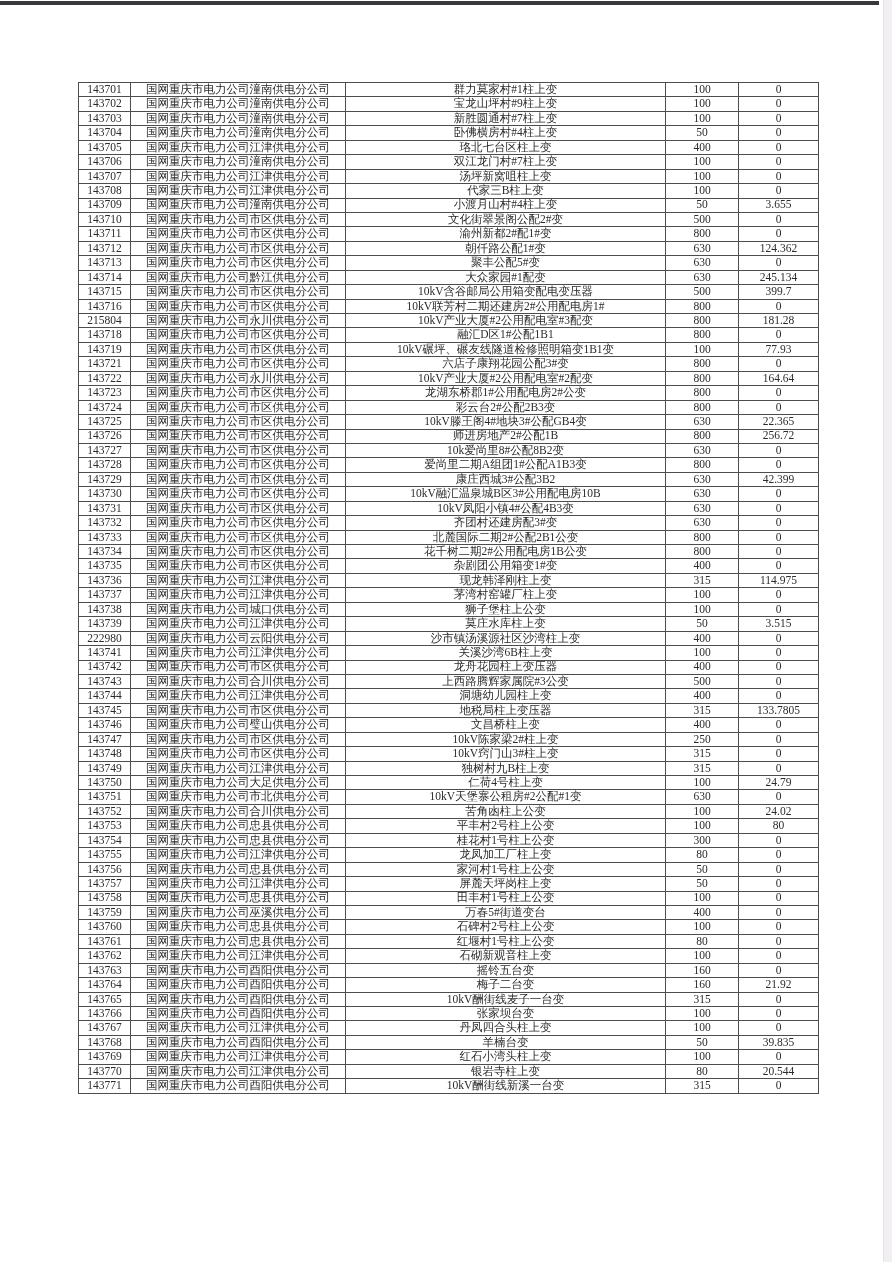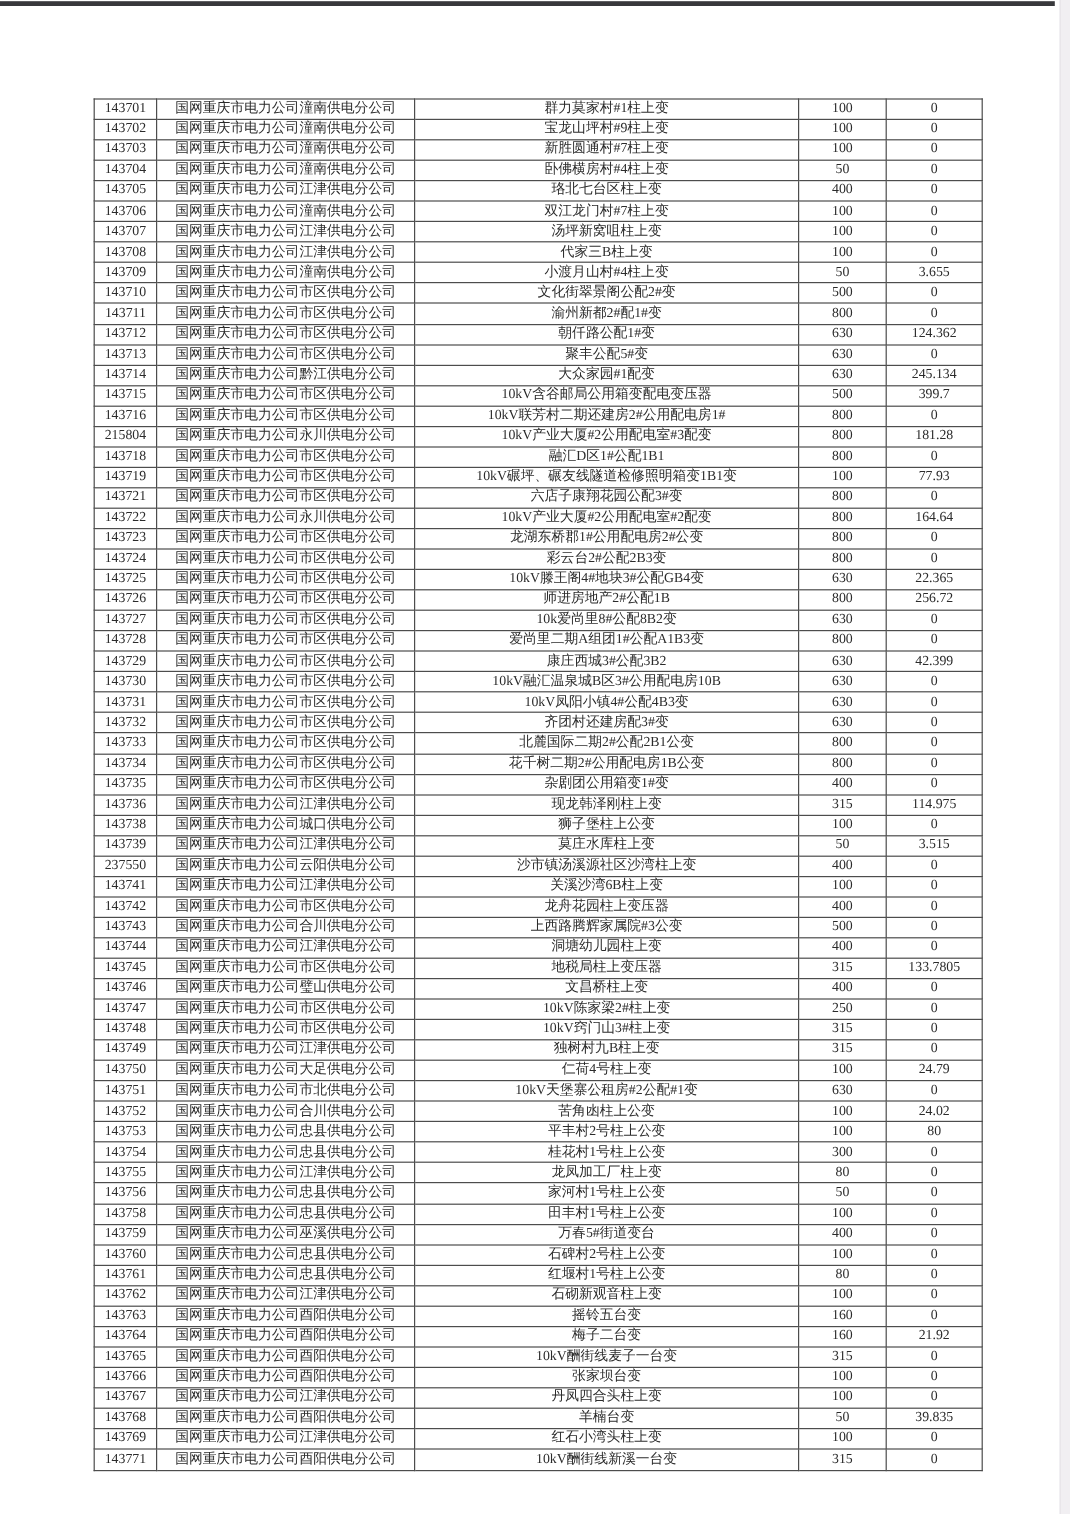--- a/index.html
+++ b/index.html
@@ -30,21 +30,21 @@
     width: 8px;
     height: 1262px;
     background: #f1eff2;
     border-left: 1px solid #e7e4e8;
   }
   table.data-grid {
     position: absolute;
     left: 78px;
     top: 82px;
     width: 740px;
-    height: 1144px;
+    height: 1012px;
     border-collapse: collapse;
     table-layout: fixed;
   }
   table.data-grid td {
     border: 1px solid #4d4d4d;
     padding: 0 2px;
     font-size: 11.5px;
     line-height: 1;
     color: #2b2b2b;
     text-align: center;
@@ -313,35 +313,42 @@
           <td>0</td>
         </tr>
         <tr>
           <td>143736</td>
           <td>国网重庆市电力公司江津供电分公司</td>
           <td>现龙韩泽刚柱上变</td>
           <td>315</td>
           <td>114.975</td>
         </tr>
         <tr>
+          <td>143737</td>
+          <td>国网重庆市电力公司江津供电分公司</td>
+          <td>茅湾村窑罐厂柱上变</td>
+          <td>100</td>
+          <td>0</td>
+        </tr>
+        <tr>
           <td>143738</td>
           <td>国网重庆市电力公司城口供电分公司</td>
           <td>狮子堡柱上公变</td>
           <td>100</td>
           <td>0</td>
         </tr>
         <tr>
           <td>143739</td>
           <td>国网重庆市电力公司江津供电分公司</td>
           <td>莫庄水库柱上变</td>
           <td>50</td>
           <td>3.515</td>
         </tr>
         <tr>
-          <td>237550</td>
+          <td>222980</td>
           <td>国网重庆市电力公司云阳供电分公司</td>
           <td>沙市镇汤溪源社区沙湾柱上变</td>
           <td>400</td>
           <td>0</td>
         </tr>
         <tr>
           <td>143741</td>
           <td>国网重庆市电力公司江津供电分公司</td>
           <td>关溪沙湾6B柱上变</td>
           <td>100</td>
@@ -442,20 +449,27 @@
           <td>143755</td>
           <td>国网重庆市电力公司江津供电分公司</td>
           <td>龙凤加工厂柱上变</td>
           <td>80</td>
           <td>0</td>
         </tr>
         <tr>
           <td>143756</td>
           <td>国网重庆市电力公司忠县供电分公司</td>
           <td>家河村1号柱上公变</td>
+          <td>50</td>
+          <td>0</td>
+        </tr>
+        <tr>
+          <td>143757</td>
+          <td>国网重庆市电力公司江津供电分公司</td>
+          <td>屏麓天坪岗柱上变</td>
           <td>50</td>
           <td>0</td>
         </tr>
         <tr>
           <td>143758</td>
           <td>国网重庆市电力公司忠县供电分公司</td>
           <td>田丰村1号柱上公变</td>
           <td>100</td>
           <td>0</td>
         </tr>
@@ -530,20 +544,27 @@
           <td>39.835</td>
         </tr>
         <tr>
           <td>143769</td>
           <td>国网重庆市电力公司江津供电分公司</td>
           <td>红石小湾头柱上变</td>
           <td>100</td>
           <td>0</td>
         </tr>
         <tr>
+          <td>143770</td>
+          <td>国网重庆市电力公司江津供电分公司</td>
+          <td>银岩寺柱上变</td>
+          <td>80</td>
+          <td>20.544</td>
+        </tr>
+        <tr>
           <td>143771</td>
           <td>国网重庆市电力公司酉阳供电分公司</td>
           <td>10kV酬街线新溪一台变</td>
           <td>315</td>
           <td>0</td>
         </tr>
       </tbody>
   </table>
 </div>
 

